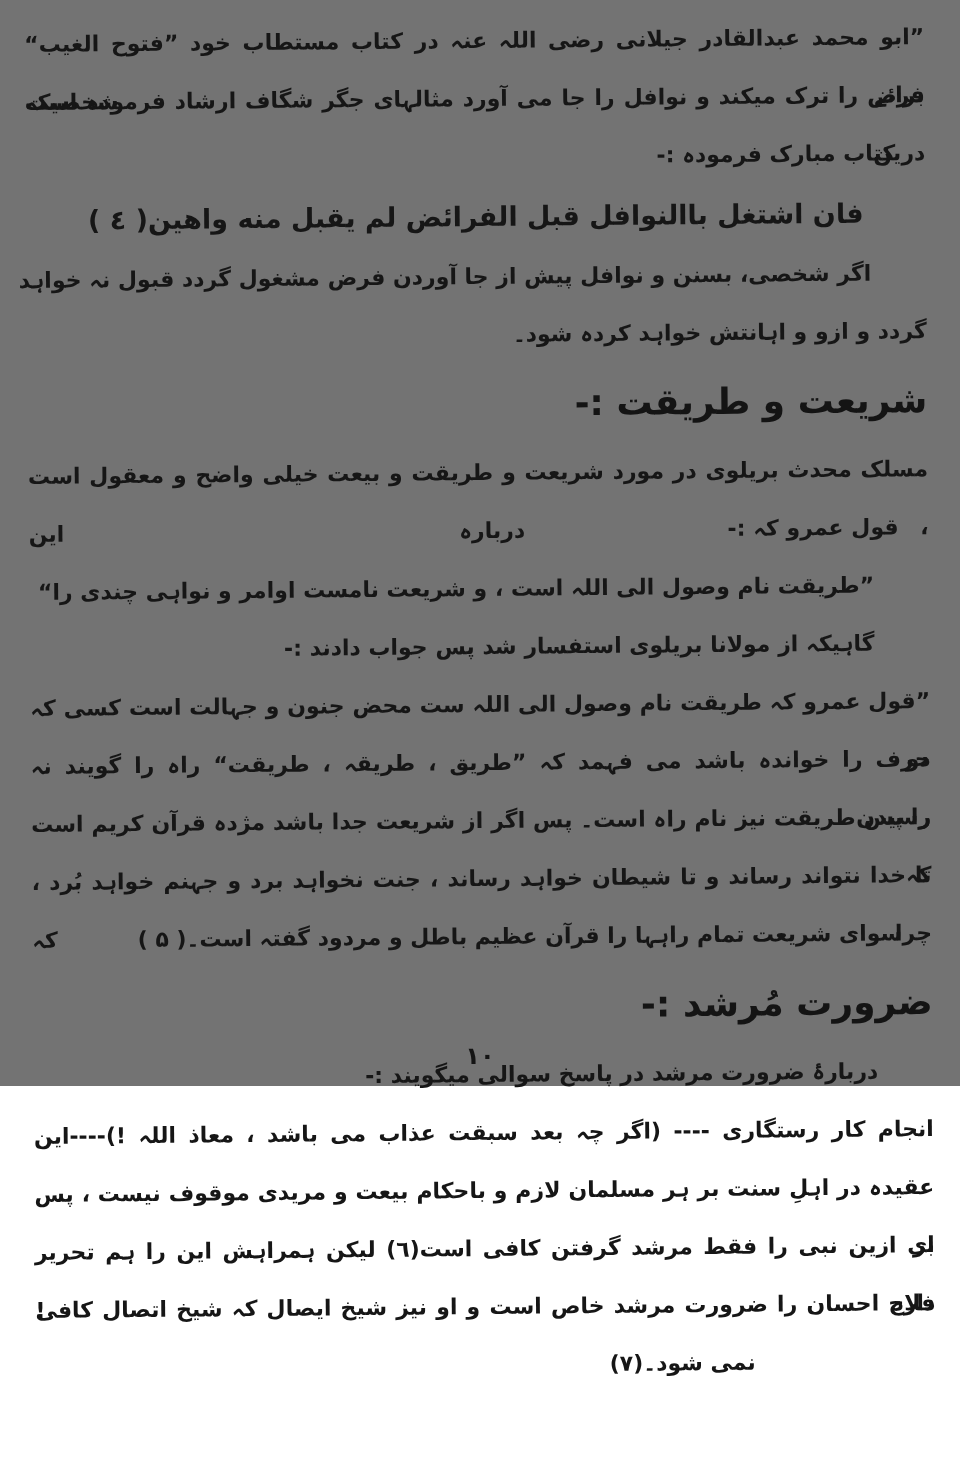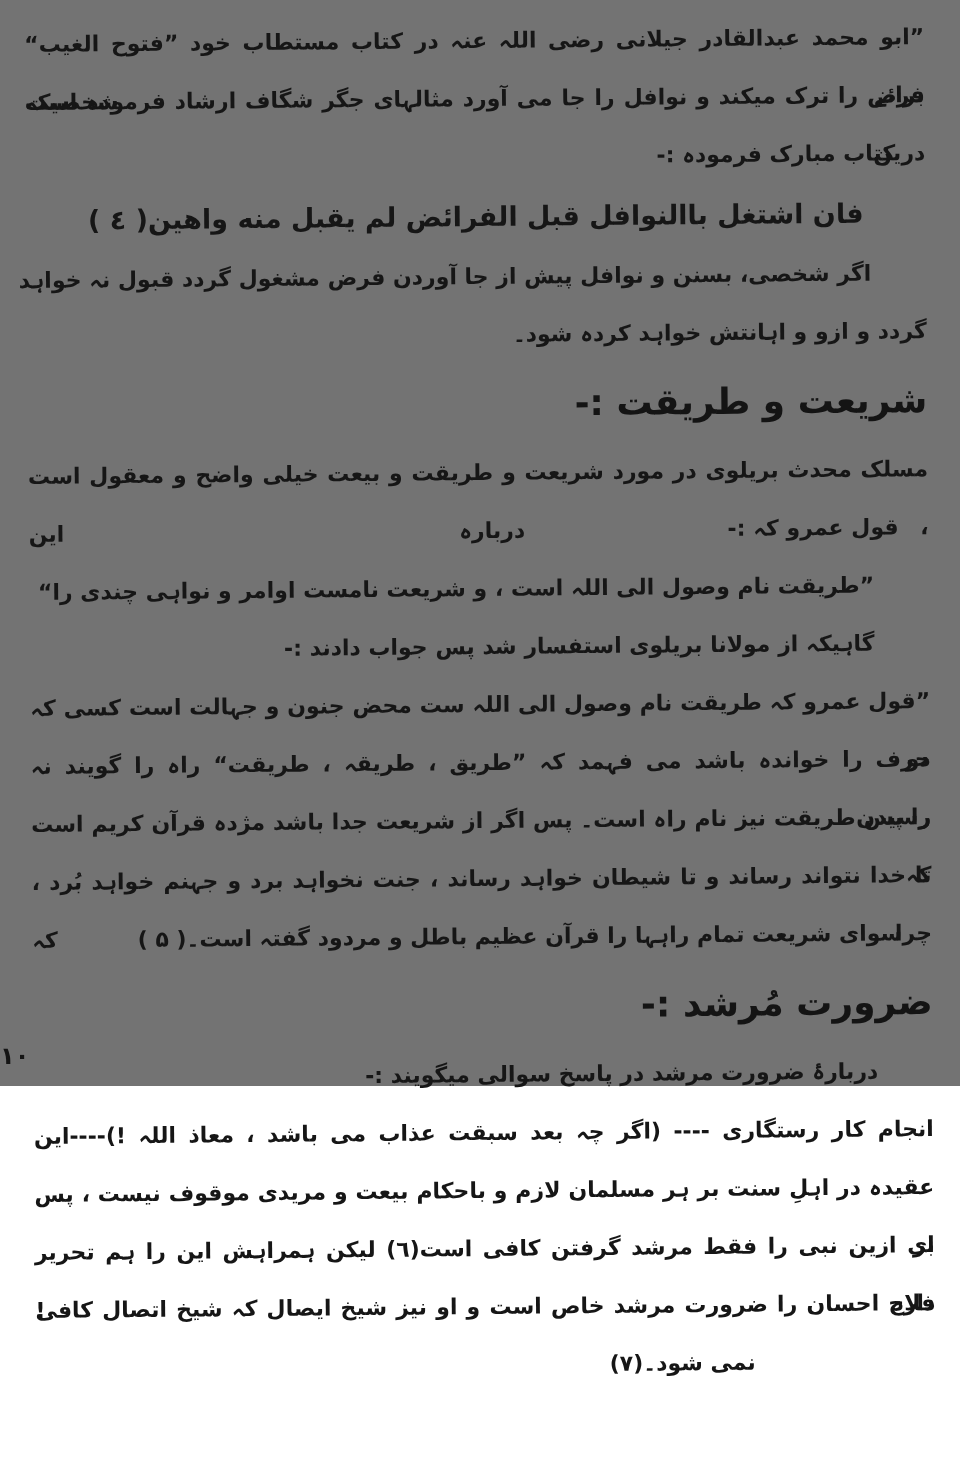--- a/index.html
+++ b/index.html
@@ -61,21 +61,21 @@
     height: 66px;
     line-height: 66px;
     margin: 7px 0 7px 0;
     letter-spacing: 0.3px;
   }
   .page-number {
     position: absolute;
     bottom: 16px;
     left: 0;
     right: 0;
-    text-align: left;
+    text-align: center;
     font-size: 24px;
     font-weight: 700;
     direction: rtl;
   }
 </style>
 </head>
 <body>
 
 <div class="scan-page">
   <div class="content">

